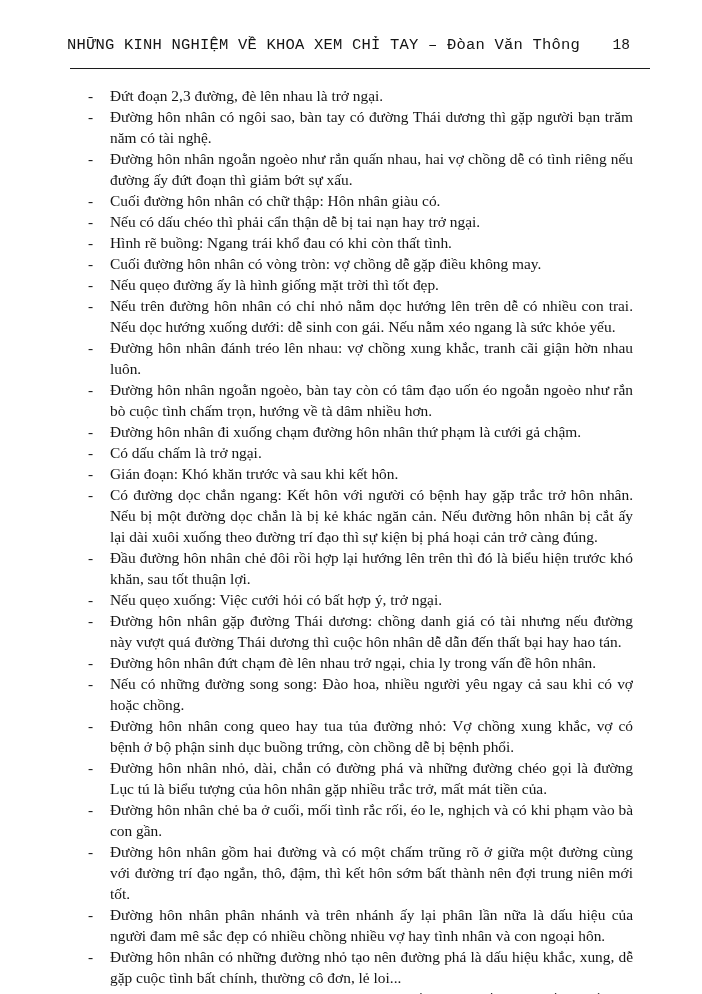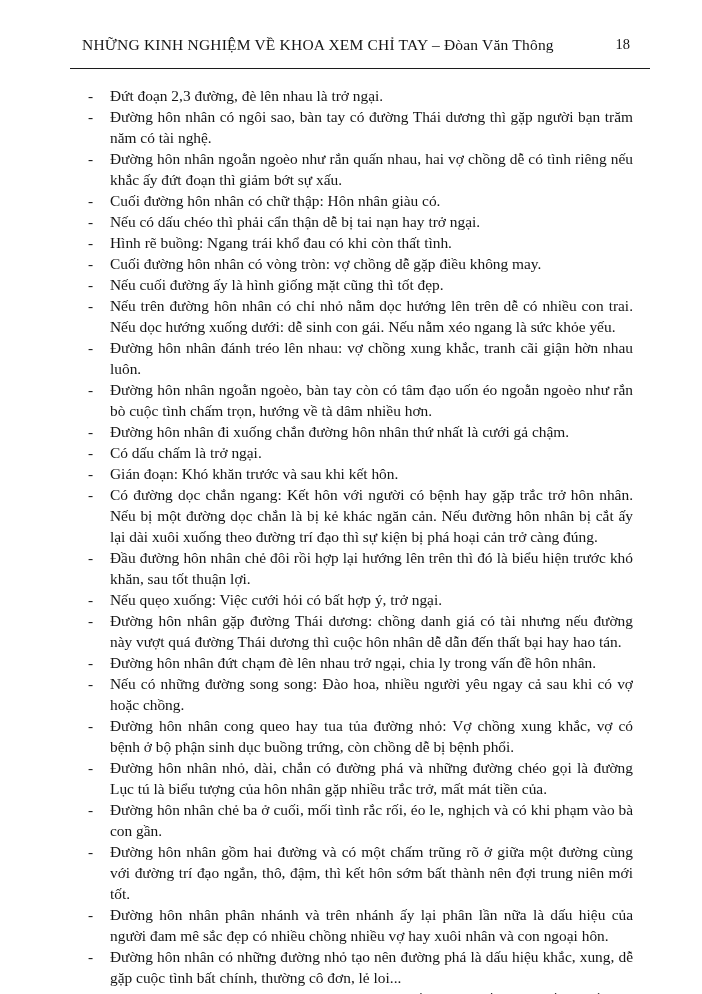--- a/index.html
+++ b/index.html
@@ -12,26 +12,27 @@
     width: 702px;
     height: 994px;
     margin: 0 auto;
     background: #ffffff;
     font-family: "Liberation Serif", "DejaVu Serif", serif;
     color: #141414;
     overflow: hidden;
   }
   .header {
     position: absolute;
-    left: 82px;
+    left: 67px;
     right: 70px;
     top: 36px;
     display: flex;
     justify-content: space-between;
-    align-items: flex-start;
+    align-items: center;
+    font-family: Liberation Mono, monospace;
   }
   .header .title {
     font-size: 15.5px;
     letter-spacing: 0.2px;
     white-space: nowrap;
   }
   .header .pagenum {
     font-size: 14.5px;
     padding-right: 2px;
   }
@@ -77,57 +78,57 @@
       <div class="item">
         <span class="marker">-</span>
         <span class="text">Đứt đoạn 2,3 đường, đè lên nhau là trở ngại.</span>
       </div>
       <div class="item">
         <span class="marker">-</span>
         <span class="text">Đường hôn nhân có ngôi sao, bàn tay có đường Thái dương thì gặp người bạn trăm năm có tài nghệ.</span>
       </div>
       <div class="item">
         <span class="marker">-</span>
-        <span class="text">Đường hôn nhân ngoằn ngoèo như rắn quấn nhau, hai vợ chồng dễ có tình riêng nếu khắc ấy đứt đoạn thì giảm bớt sự xấu.</span>
+        <span class="text">Đường hôn nhân ngoằn ngoèo như rắn quấn nhau, hai vợ chồng dễ có tình riêng nếu đường ấy đứt đoạn thì giảm bớt sự xấu.</span>
       </div>
       <div class="item">
         <span class="marker">-</span>
         <span class="text">Cuối đường hôn nhân có chữ thập: Hôn nhân giàu có.</span>
       </div>
       <div class="item">
         <span class="marker">-</span>
         <span class="text">Nếu có dấu chéo thì phải cẩn thận dễ bị tai nạn hay trở ngại.</span>
       </div>
       <div class="item">
         <span class="marker">-</span>
         <span class="text">Hình rẽ buồng: Ngang trái khổ đau có khi còn thất tình.</span>
       </div>
       <div class="item">
         <span class="marker">-</span>
         <span class="text">Cuối đường hôn nhân có vòng tròn: vợ chồng dễ gặp điều không may.</span>
       </div>
       <div class="item">
         <span class="marker">-</span>
-        <span class="text">Nếu cuối đường ấy là hình giống mặt cũng thì tốt đẹp.</span>
+        <span class="text">Nếu quẹo đường ấy là hình giống mặt trời thì tốt đẹp.</span>
       </div>
       <div class="item">
         <span class="marker">-</span>
         <span class="text">Nếu trên đường hôn nhân có chỉ nhỏ nằm dọc hướng lên trên dễ có nhiều con trai. Nếu dọc hướng xuống dưới: dễ sinh con gái. Nếu nằm xéo ngang là sức khỏe yếu.</span>
       </div>
       <div class="item">
         <span class="marker">-</span>
         <span class="text">Đường hôn nhân đánh tréo lên nhau: vợ chồng xung khắc, tranh cãi giận hờn nhau luôn.</span>
       </div>
       <div class="item">
         <span class="marker">-</span>
         <span class="text">Đường hôn nhân ngoằn ngoèo, bàn tay còn có tâm đạo uốn éo ngoằn ngoèo như rắn bò cuộc tình chấm trọn, hướng về tà dâm nhiều hơn.</span>
       </div>
       <div class="item">
         <span class="marker">-</span>
-        <span class="text">Đường hôn nhân đi xuống chắn đường hôn nhân thứ nhất là cưới gả chậm.</span>
+        <span class="text">Đường hôn nhân đi xuống chạm đường hôn nhân thứ phạm là cưới gả chậm.</span>
       </div>
       <div class="item">
         <span class="marker">-</span>
         <span class="text">Có dấu chấm là trở ngại.</span>
       </div>
       <div class="item">
         <span class="marker">-</span>
         <span class="text">Gián đoạn: Khó khăn trước và sau khi kết hôn.</span>
       </div>
       <div class="item">
@@ -165,21 +166,21 @@
       <div class="item">
         <span class="marker">-</span>
         <span class="text">Đường hôn nhân chẻ ba ở cuối, mối tình rắc rối, éo le, nghịch và có khi phạm vào bà con gần.</span>
       </div>
       <div class="item">
         <span class="marker">-</span>
         <span class="text">Đường hôn nhân gồm hai đường và có một chấm trũng rõ ở giữa một đường cùng với đường trí đạo ngắn, thô, đậm, thì kết hôn sớm bất thành nên đợi trung niên mới tốt.</span>
       </div>
       <div class="item">
         <span class="marker">-</span>
-        <span class="text">Đường hôn nhân phân nhánh và trên nhánh ấy lại phân lần nữa là dấu hiệu của người đam mê sắc đẹp có nhiều chồng nhiều vợ hay xuôi nhân và con ngoại hôn.</span>
+        <span class="text">Đường hôn nhân phân nhánh và trên nhánh ấy lại phân lần nữa là dấu hiệu của người đam mê sắc đẹp có nhiều chồng nhiều vợ hay tình nhân và con ngoại hôn.</span>
       </div>
       <div class="item">
         <span class="marker">-</span>
         <span class="text">Đường hôn nhân có những đường nhỏ tạo nên đường phá là dấu hiệu khắc, xung, dễ gặp cuộc tình bất chính, thường cô đơn, lẻ loi...</span>
       </div>
       <div class="item">
         <span class="marker">-</span>
         <span class="text">Đường hôn nhân rẽ đôi và có thêm hai đường cắt dọc là dấu hiệu thất bại về hôn nhân. Nếu cưới xong cũng hay gặp chia ly hay xung khắc. (Xin xem hình)</span>
       </div>
     </div>

